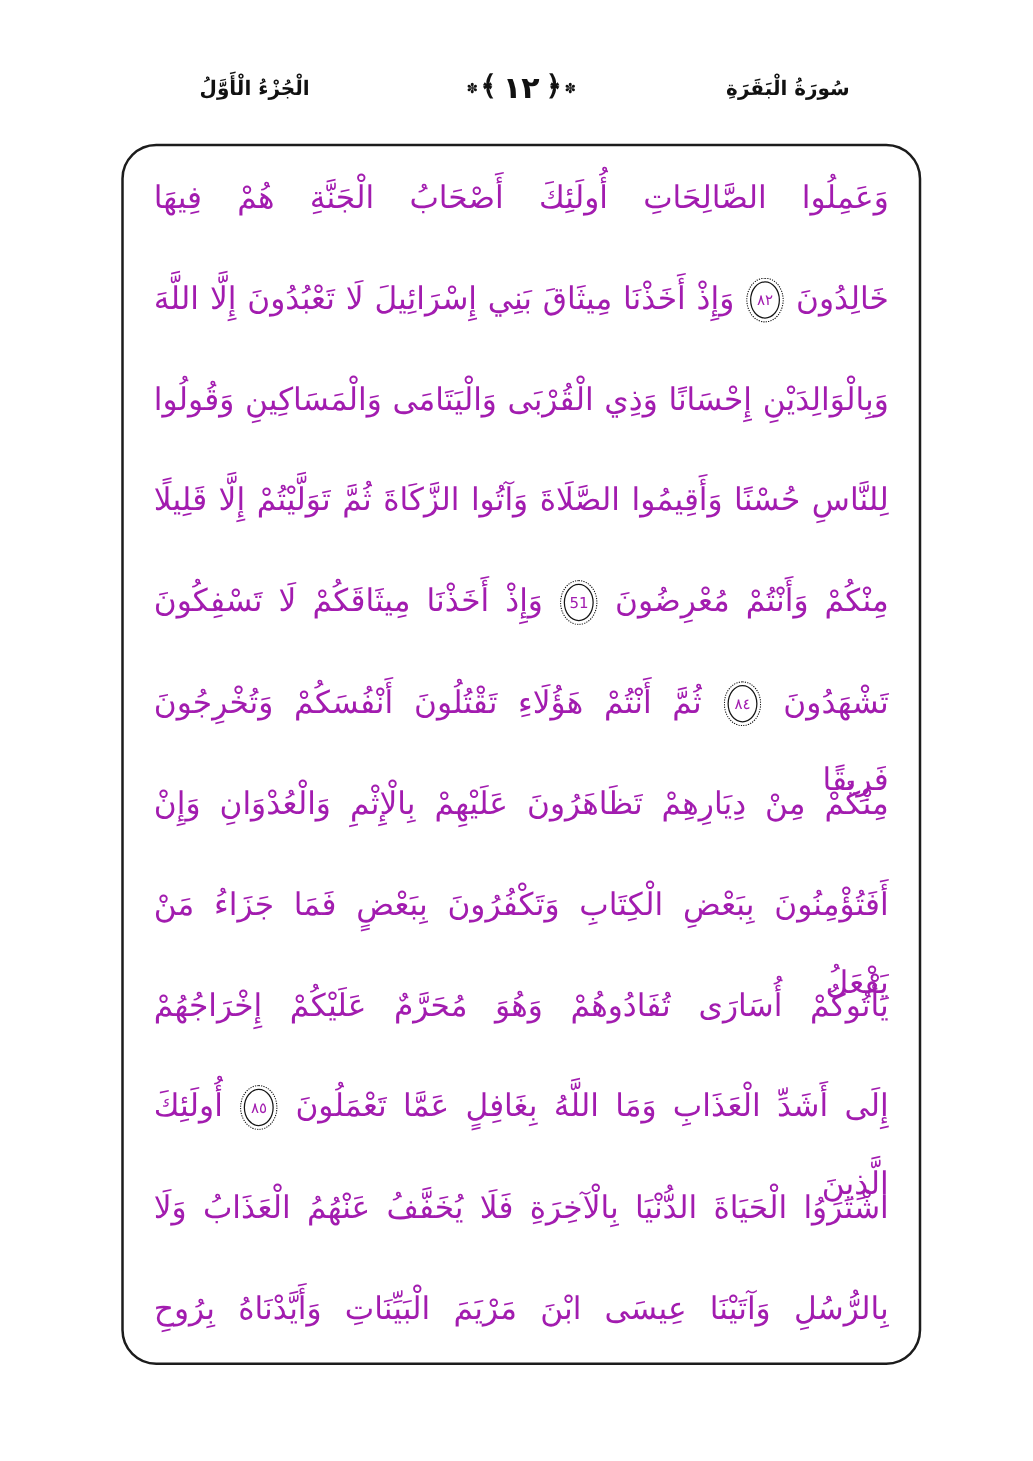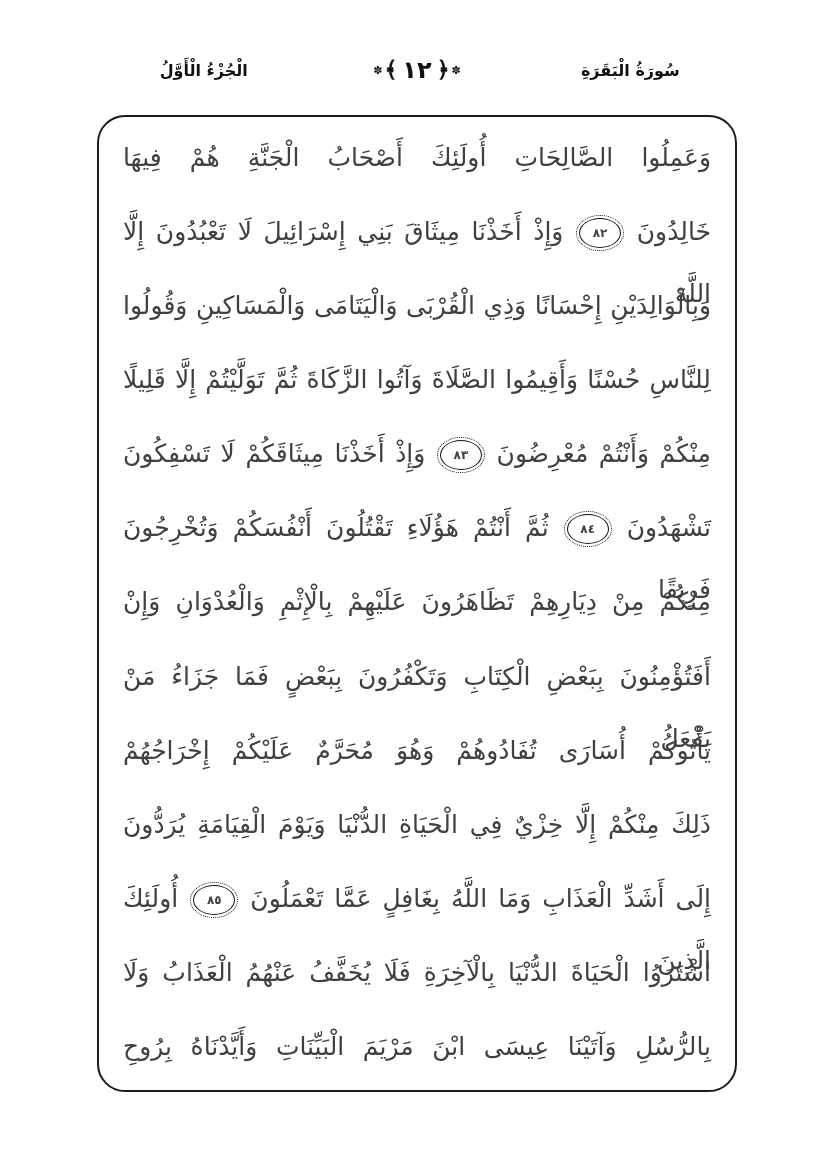--- a/index.html
+++ b/index.html
@@ -82,45 +82,44 @@
     flex-direction: column;
     justify-content: space-between;
   }
   .quran-line {
     direction: rtl;
     text-align: justify;
     text-align-last: justify;
     font-size: 25px;
     line-height: 62px;
     height: 62px;
-    color: #404040;
+    color: #a21caf;
     white-space: normal;
     overflow: visible;
   }
   .ayah-text {
     
   }
   .ayah-marker {
     display: inline-flex;
     align-items: center;
     justify-content: center;
-    width: 42px;
+    width: 24px;
     height: 30px;
     border: 1.4px solid #151515;
     border-radius: 50%;
     font-size: 12px;
     line-height: 1;
     vertical-align: middle;
     position: relative;
     margin: 0 4px;
     box-sizing: border-box;
     letter-spacing: 0;
     text-align: center;
     text-align-last: center;
-    font-weight: bold;
   }
   .ayah-marker::before {
     content: "";
     position: absolute;
     inset: -4px;
     border: 1.4px dotted #151515;
     border-radius: 50%;
   }
 </style>
 </head>
@@ -145,25 +144,24 @@
       <span class="juz-name">الْجُزْءُ الْأَوَّلُ</span>
     </div>
   </div>
 
   <div class="frame">
     <div class="text-area" id="text-area">
         <div class="quran-line"><span class="ayah-text">وَعَمِلُوا الصَّالِحَاتِ أُولَئِكَ أَصْحَابُ الْجَنَّةِ هُمْ فِيهَا</span> </div>
         <div class="quran-line"><span class="ayah-text">خَالِدُونَ</span> <span class="ayah-marker">٨٢</span> <span class="ayah-text">وَإِذْ أَخَذْنَا مِيثَاقَ بَنِي إِسْرَائِيلَ لَا تَعْبُدُونَ إِلَّا اللَّهَ</span> </div>
         <div class="quran-line"><span class="ayah-text">وَبِالْوَالِدَيْنِ إِحْسَانًا وَذِي الْقُرْبَى وَالْيَتَامَى وَالْمَسَاكِينِ وَقُولُوا</span> </div>
         <div class="quran-line"><span class="ayah-text">لِلنَّاسِ حُسْنًا وَأَقِيمُوا الصَّلَاةَ وَآتُوا الزَّكَاةَ ثُمَّ تَوَلَّيْتُمْ إِلَّا قَلِيلًا</span> </div>
-        <div class="quran-line"><span class="ayah-text">مِنْكُمْ وَأَنْتُمْ مُعْرِضُونَ</span> <span class="ayah-marker">٨٣</span> <span class="ayah-text">وَإِذْ أَخَذْنَا مِيثَاقَكُمْ لَا تَسْفِكُونَ</span> </div>
+        <div class="quran-line"><span class="ayah-text">مِنْكُمْ وَأَنْتُمْ مُعْرِضُونَ</span> <span class="ayah-marker">51</span> <span class="ayah-text">وَإِذْ أَخَذْنَا مِيثَاقَكُمْ لَا تَسْفِكُونَ</span> </div>
         <div class="quran-line"><span class="ayah-text">تَشْهَدُونَ</span> <span class="ayah-marker">٨٤</span> <span class="ayah-text">ثُمَّ أَنْتُمْ هَؤُلَاءِ تَقْتُلُونَ أَنْفُسَكُمْ وَتُخْرِجُونَ فَرِيقًا</span> </div>
         <div class="quran-line"><span class="ayah-text">مِنْكُمْ مِنْ دِيَارِهِمْ تَظَاهَرُونَ عَلَيْهِمْ بِالْإِثْمِ وَالْعُدْوَانِ وَإِنْ</span> </div>
         <div class="quran-line"><span class="ayah-text">أَفَتُؤْمِنُونَ بِبَعْضِ الْكِتَابِ وَتَكْفُرُونَ بِبَعْضٍ فَمَا جَزَاءُ مَنْ يَفْعَلُ</span> </div>
         <div class="quran-line"><span class="ayah-text">يَأْتُوكُمْ أُسَارَى تُفَادُوهُمْ وَهُوَ مُحَرَّمٌ عَلَيْكُمْ إِخْرَاجُهُمْ</span> </div>
-        <div class="quran-line"><span class="ayah-text">ذَلِكَ مِنْكُمْ إِلَّا خِزْيٌ فِي الْحَيَاةِ الدُّنْيَا وَيَوْمَ الْقِيَامَةِ يُرَدُّونَ</span> </div>
         <div class="quran-line"><span class="ayah-text">إِلَى أَشَدِّ الْعَذَابِ وَمَا اللَّهُ بِغَافِلٍ عَمَّا تَعْمَلُونَ</span> <span class="ayah-marker">٨٥</span> <span class="ayah-text">أُولَئِكَ الَّذِينَ</span> </div>
         <div class="quran-line"><span class="ayah-text">اشْتَرَوُا الْحَيَاةَ الدُّنْيَا بِالْآخِرَةِ فَلَا يُخَفَّفُ عَنْهُمُ الْعَذَابُ وَلَا</span> </div>
         <div class="quran-line"><span class="ayah-text">بِالرُّسُلِ وَآتَيْنَا عِيسَى ابْنَ مَرْيَمَ الْبَيِّنَاتِ وَأَيَّدْنَاهُ بِرُوحِ</span> </div>
       </div>
   </div>
 
 </div>
 
 </body></html>

